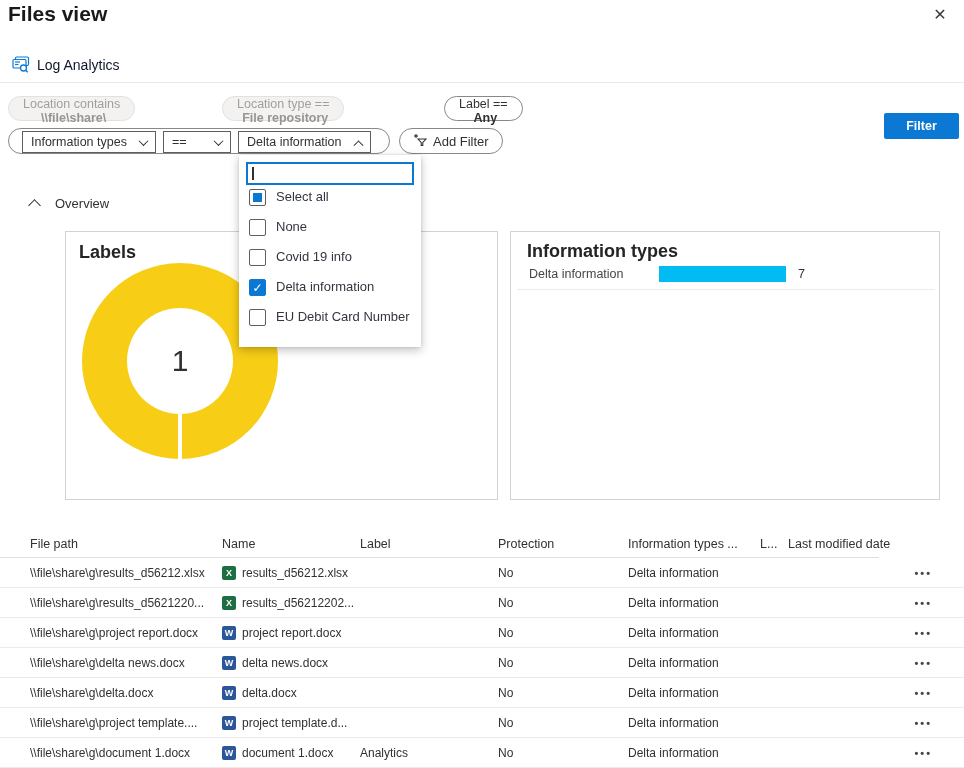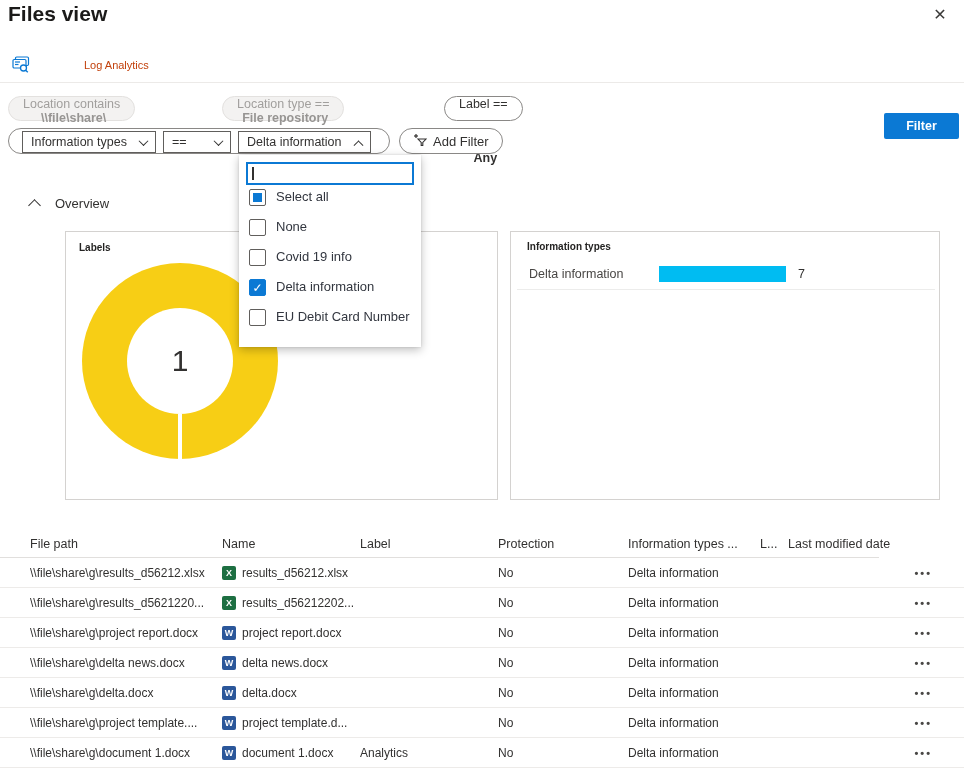--- a/index.html
+++ b/index.html
@@ -9,30 +9,30 @@
 
   
   .page-title { position:absolute; left:8px; top:2px; font-size:21px; font-weight:700; color:#1b1a19; }
   .close-btn { position:absolute; left:928px; top:2px; width:24px; height:24px; font-size:16px; color:#3b3a39;
                display:flex; align-items:center; justify-content:center; cursor:pointer; }
 
   
   .toolbar { position:absolute; left:0; top:55px; width:964px; height:28px; border-bottom:1px solid #eceae8; }
   .la-btn { position:absolute; left:12px; top:1px; display:flex; align-items:center; gap:7px; cursor:pointer; }
   .la-btn svg { display:block; }
-  .la-label { font-size:11px; color:#c2410c;margin-left:47px; }
+  .la-label { font-size:14px; color:#0f172a; }
 
   
   .pill { position:absolute; top:96px; height:25px; border-radius:13px; display:inline-flex; align-items:center;
           padding:0 14px; font-size:12.5px; white-space:nowrap;flex-direction:column; }
   .pill .pv { font-weight:700; margin-left:4px; }
   .pill.disabled { background:#f3f2f1; border:1px solid #e3e1df; color:#a19f9d; }
   .pill.disabled .pv { color:#979593; }
   .pill.enabled { background:#fff; border:1px solid #8a8886; color:#323130; }
-  #pill0 { left:8px; }  #pill1 { left:222px; }  #pill2 { left:444px;gap:40px; }
+  #pill0 { left:8px; }  #pill1 { left:222px; }  #pill2 { left:444px; }
 
   
   .editor-pill { position:absolute; left:8px; top:128px; width:382px; height:26px; border:1px solid #8a8886; border-radius:13px; background:#fff; }
   .select-box { position:absolute; top:131px; height:22px; border:1px solid #605e5c; background:#fff; display:flex;
                 align-items:center; justify-content:space-between; padding:0 8px; font-size:12.5px; color:#323130; cursor:pointer; }
   #sel-field { left:22px; width:134px; }
   #sel-op    { left:163px; width:68px; }
   #sel-val   { left:238px; width:133px; }
   .chev { width:7px; height:7px; border-right:1.4px solid #323130; border-bottom:1.4px solid #323130; flex:0 0 auto; }
   .chev.down { transform:rotate(45deg) translate(-1px,-1px); }
@@ -54,21 +54,21 @@
   .cb.checked { background:#0b79d4; border-color:#0b79d4; }
   .cb.checked::after { content:"\2713"; color:#fff; font-size:12px; line-height:1; }
 
   
   .overview-hdr { position:absolute; left:30px; top:196px; display:flex; align-items:center; gap:16px; cursor:pointer; }
   .chev-up-lg { width:9px; height:9px; border-right:1.6px solid #323130; border-bottom:1.6px solid #323130;
                 transform:rotate(-135deg); margin-top:4px; }
   .overview-label { font-size:13px; color:#323130; }
 
   .card { position:absolute; background:#fff; border:1px solid #d4d2d0; }
-  .card-title { font-size:10px; font-weight:700; color:#252423; }
+  .card-title { font-size:18px; font-weight:700; color:#252423; }
   #labels-card { left:65px; top:231px; width:433px; height:269px; }
   #labels-card .card-title { position:absolute; left:13px; top:10px; }
   .donut { position:absolute; left:16px; top:31px; width:196px; height:196px; border-radius:50%; background:#f7ce15; }
   .donut-hole { position:absolute; left:45px; top:45px; width:106px; height:106px; border-radius:50%; background:#fff; }
   .donut-gap { position:absolute; left:96px; top:151px; width:4px; height:45px; background:#fff; }
   .donut-value { position:absolute; left:0; top:0; width:196px; height:196px; display:flex; align-items:center;
                  justify-content:center; font-size:30px; color:#323130; }
 
   #info-card { left:510px; top:231px; width:430px; height:269px; }
   #info-card .card-title { position:absolute; left:16px; top:9px; }

